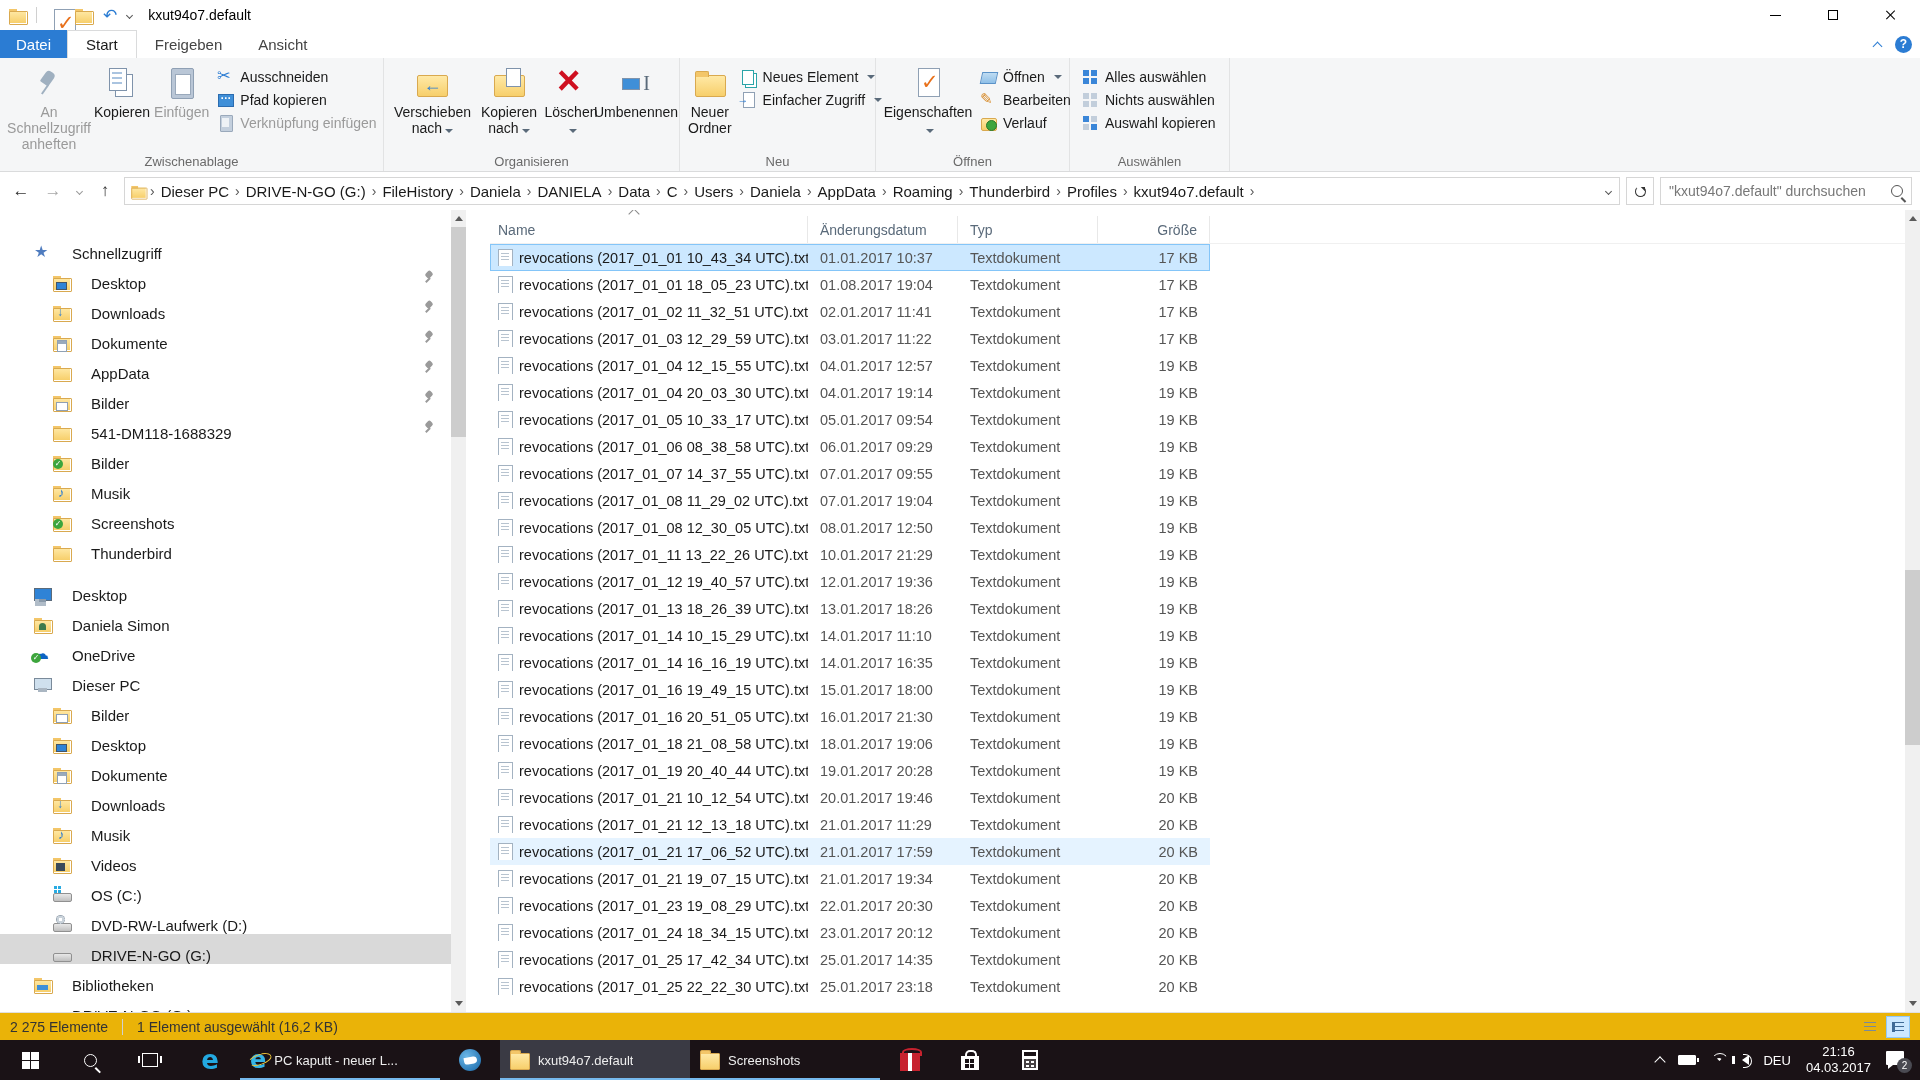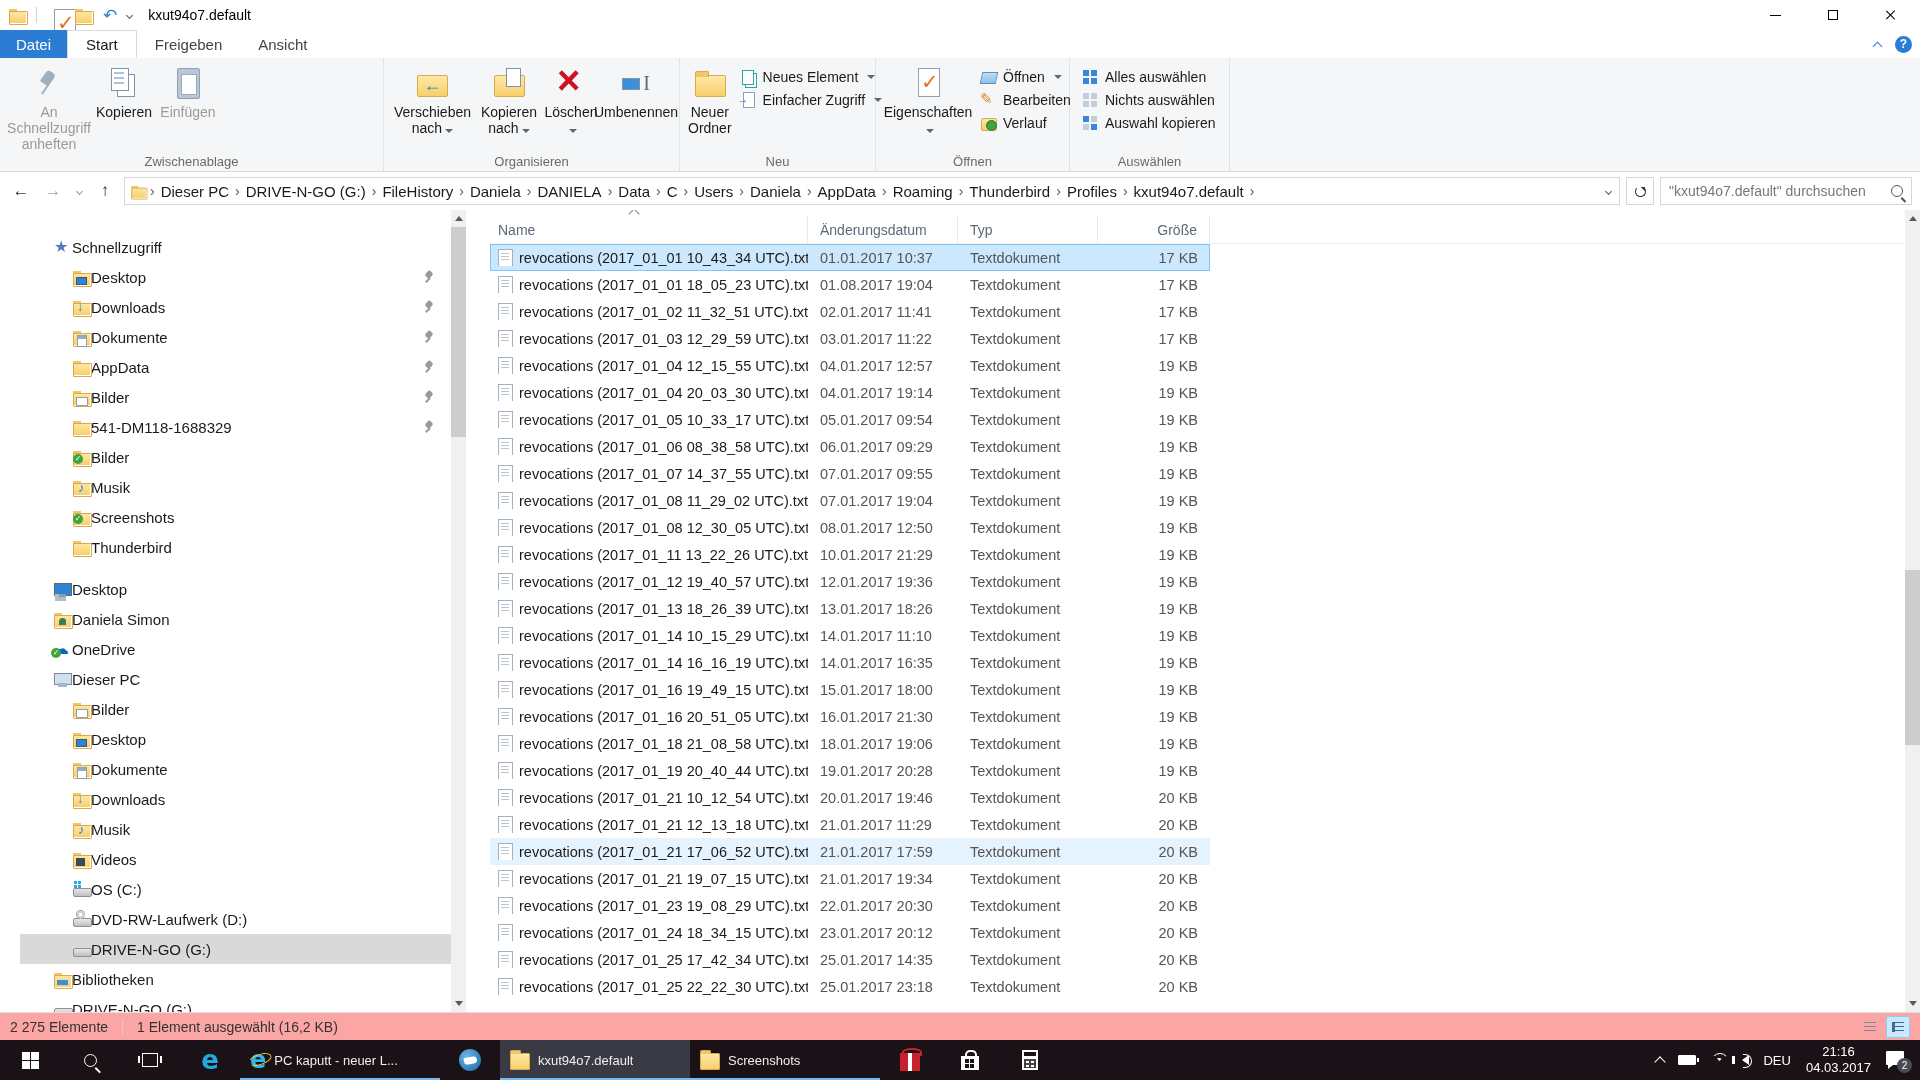--- a/index.html
+++ b/index.html
@@ -94,21 +94,21 @@
   .refresh-glyph { width:11px; height:11px; border:1.6px solid #333; border-radius:50%; border-top-color:transparent; position:relative; }
   .refresh-glyph::after { content:""; position:absolute; right:-3px; top:-3px; border:3.5px solid transparent; border-bottom-color:#333; transform:rotate(45deg); }
   .search-box { width:252px; height:28px; border:1px solid #d6d6d6; background:#fff; display:flex; align-items:center; padding:0 8px; gap:6px; flex:none; }
   .search-text { flex:1; color:#777; font-size:14px; white-space:nowrap; overflow:hidden; }
   .mag { width:12px; height:12px; border:1.6px solid #555; border-radius:50%; position:relative; flex:none; }
   .mag::after { content:""; position:absolute; width:6px; height:1.7px; background:#555; left:10px; top:11px; transform:rotate(45deg); transform-origin:0 0; }
 
   
   .main { flex:1; display:flex; overflow:hidden; position:relative; }
   .sidebar { width:451px; flex:none; overflow:hidden; padding-top:22px; }
-  .side-item { height:30px; display:flex; align-items:center; gap:0; padding-left:33px; position:relative;margin-left:20px; }
+  .side-item { height:30px; display:flex; align-items:flex-end; gap:20px; padding-left:33px; position:relative; }
   .side-item.lvl1 { padding-left:52px; }
   .side-item.selected { background:#d9d9d9; }
   .side-item.gap { height:12px; }
   .side-item .lbl { font-size:15px; color:#1a1a1a; white-space:nowrap; }
   .pin { position:absolute; right:14px; top:8px; width:14px; height:14px; }
   .pin::before { content:""; position:absolute; left:3px; top:1px; width:6px; height:7px; background:#9a9a9a; border-radius:2px; transform:rotate(45deg); }
   .pin::after { content:""; position:absolute; left:4px; top:7px; width:1.5px; height:6px; background:#9a9a9a; transform:rotate(45deg); }
 
   
   .ic { width:19px; height:19px; position:relative; flex:none; display:inline-block; }
@@ -170,21 +170,21 @@
   .frow { display:flex; height:27px; align-items:center; width:720px; }
   .frow.selected { background:#cce8ff; box-shadow:inset 0 0 0 1px #84c5f8; }
   .frow.hover { background:#e5f3ff; }
   .fcell { padding:0 12px; font-size:14.5px; white-space:nowrap; overflow:hidden; }
   .f-name { width:318px; padding-left:8px; display:flex; align-items:center; gap:7px; color:#1a1a1a; }
   .f-date { width:150px; color:#555; }
   .f-type { width:140px; color:#555; }
   .f-size { width:112px; text-align:right; color:#555; }
 
   
-  .statusbar { height:28px; border-top:1px solid #e0e0e0; display:flex; align-items:center; padding:0 10px; gap:14px; flex:none; background:#fca5a5; }
+  .statusbar { height:28px; border-top:1px solid #e0e0e0; display:flex; align-items:center; padding:0 10px; gap:14px; flex:none; background:#eab308; }
   .sb-text { font-size:14px; color:#333; }
   .sb-sep { width:1px; height:16px; background:#d0d0d0; }
   .sb-right { margin-left:auto; display:flex; gap:4px; }
   .viewbtn { width:24px; height:22px; display:flex; align-items:center; justify-content:center; }
   .viewbtn.active { background:#cce8ff; box-shadow:inset 0 0 0 1px #90c8f6; }
   .vb-list { width:12px; height:10px; background:repeating-linear-gradient(#7a8a9a 0 1.5px, transparent 1.5px 4px); }
   .vb-details { width:12px; height:10px; background:repeating-linear-gradient(#3f6a96 0 1.5px, transparent 1.5px 4px); border-left:3px solid #3f6a96; }
 
   
   .taskbar { position:absolute; left:0; top:1040px; width:1920px; height:40px; background:#1a1216; display:flex; align-items:stretch; color:#fff; }
@@ -289,20 +289,34 @@
         <span>An Schnellzugriff anheften</span>
       </div>
       <div class="bigbtn narrow">
         <span class="ri ri-copy"></span>
         <span>Kopieren</span>
       </div>
       <div class="bigbtn narrow disabled">
         <span class="ri ri-paste"></span>
         <span>Einfügen</span>
       </div>
+      <div class="smallcol">
+        <div class="smallbtn">
+          <span class="ris ris-cut"></span>
+          <span>Ausschneiden</span>
+        </div>
+        <div class="smallbtn">
+          <span class="ris ris-copypath"></span>
+          <span>Pfad kopieren</span>
+        </div>
+        <div class="smallbtn disabled">
+          <span class="ris ris-shortcut"></span>
+          <span>Verknüpfung einfügen</span>
+        </div>
+      </div>
       <span class="rgroup-label">Zwischenablage</span>
     </div>
 
     <div class="rgroup" style="width:296px">
       <div class="bigbtn" style="width:90px">
         <span class="ri ri-moveto"></span>
         <span><span>Verschieben nach</span><span class="dd"></span></span>
       </div>
       <div class="bigbtn" style="width:72px">
         <span class="ri ri-copyto"></span>

